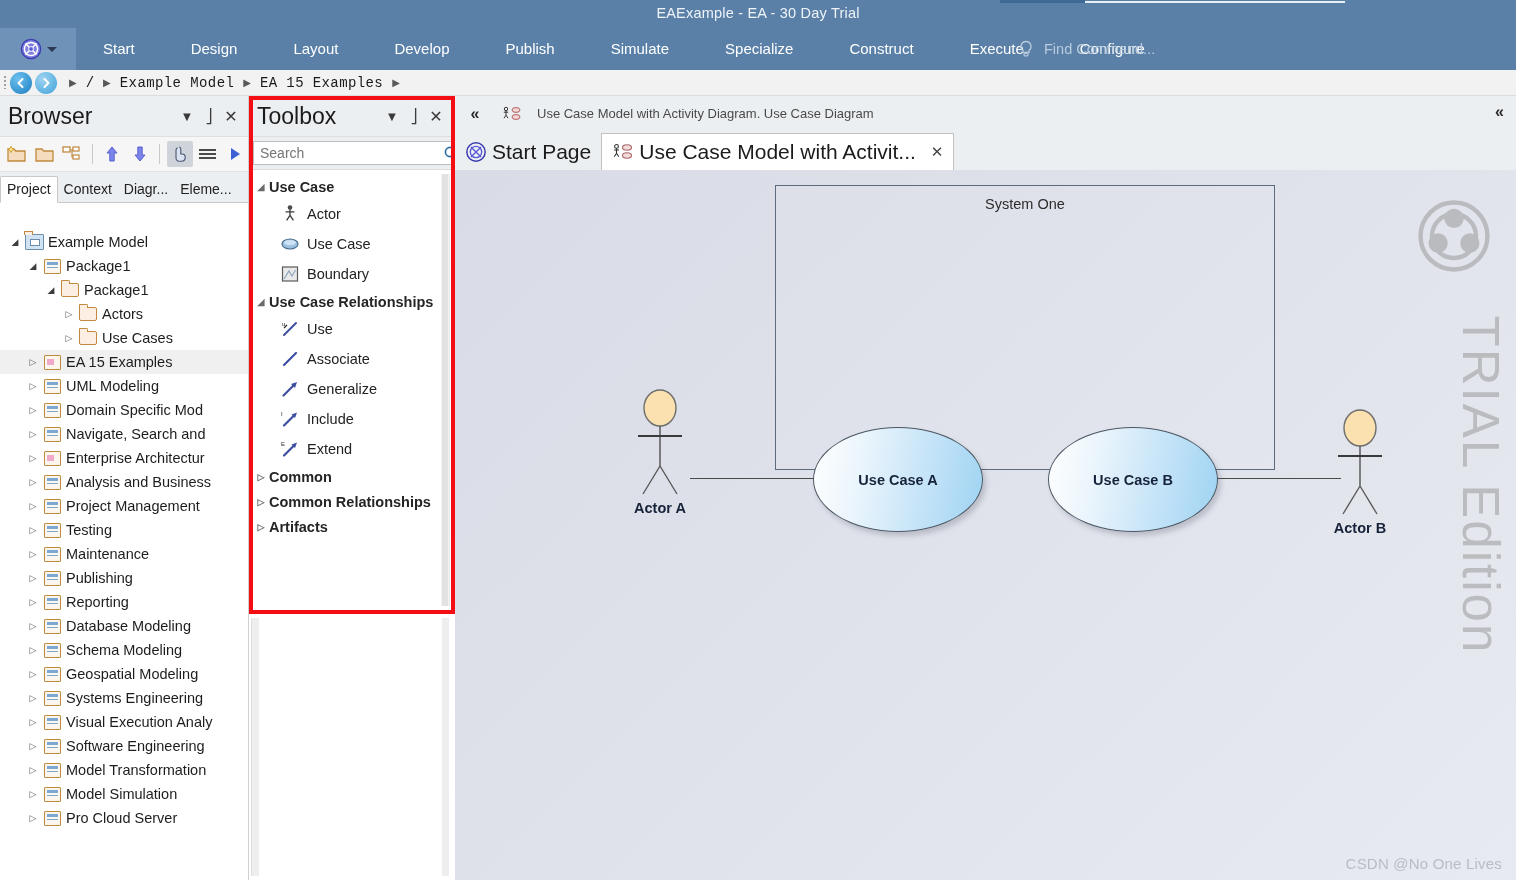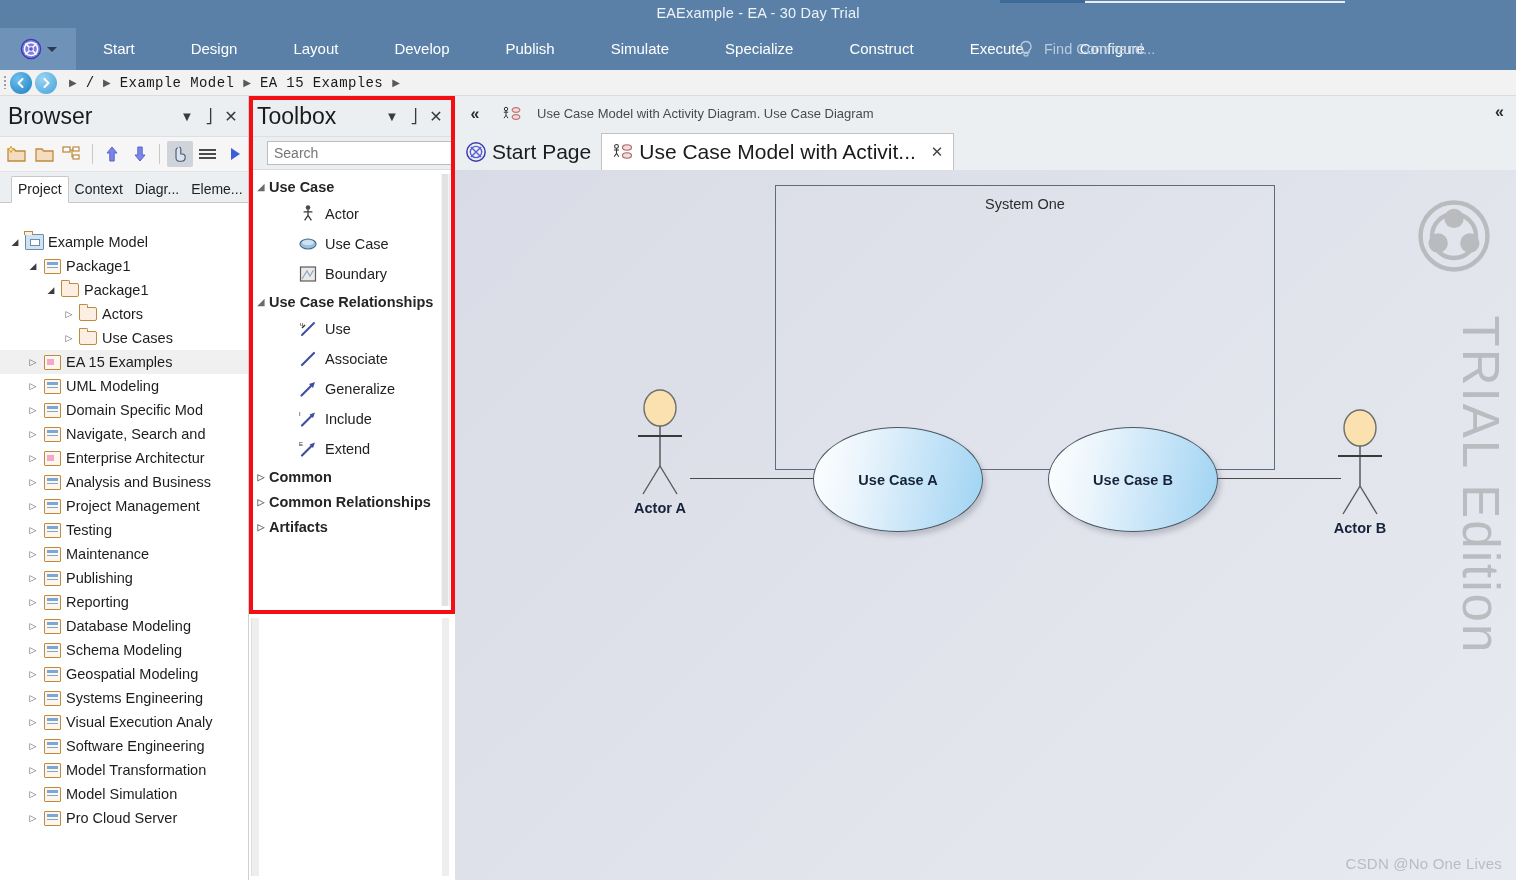--- a/index.html
+++ b/index.html
@@ -89,21 +89,21 @@
   .pin{font-size:14px;}
 
   .browser-toolbar{
     height:34px;background:#f6f6f6;display:flex;align-items:center;gap:2px;padding-left:4px;
     border-bottom:1px solid #e3e3e3;
   }
   .tb-ico{width:26px;height:26px;display:flex;align-items:center;justify-content:center;cursor:pointer;border-radius:2px;}
   .tb-ico.active{background:#cfd4da;}
   .tb-sep{width:1px;height:20px;background:#c9c9c9;margin:0 5px;}
 
-  .browser-tabs{height:30px;display:flex;align-items:flex-end;background:#eceff1;border-bottom:1px solid #c8c8c8;padding-left:11px;}
+  .browser-tabs{height:30px;display:flex;align-items:flex-end;background:#eceff1;border-bottom:1px solid #c8c8c8;}
   .btab{
     font-size:14px;color:#222;padding:4px 6px 5px 6px;cursor:pointer;white-space:nowrap;
   }
   .btab.sel{background:#ffffff;border:1px solid #c8c8c8;border-bottom:1px solid #ffffff;
     position:relative;top:1px;border-radius:2px 2px 0 0;}
 
   .tree{position:absolute;left:0;top:134px;width:248px;height:650px;background:#fff;overflow:hidden;}
   .trow{height:24px;display:flex;align-items:center;white-space:nowrap;cursor:pointer;font-size:14.5px;color:#1d1d1d;}
   .trow.sel{background:#f0f0f0;}
   .texp{width:18px;text-align:center;color:#5a5a5a;font-size:9px;flex:none;}
@@ -133,39 +133,39 @@
   }
   .tbx-header{
     height:40px;background:#eceff1;display:flex;align-items:center;border-bottom:1px solid #dfdfdf;
   }
   .tbx-search-row{
     height:32px;background:#eceff1;display:flex;align-items:center;padding:0 2px 0 4px;gap:2px;
     border-bottom:1px solid #dcdcdc;
   }
   .tbx-search{
     flex:1;height:24px;background:#fff;border:1px solid #bdbdbd;display:flex;align-items:center;
-    padding:0 4px;box-sizing:border-box;margin-left:14px;
+    padding:0 4px;box-sizing:border-box;
   }
   .tbx-search input{
     border:none;outline:none;flex:1;font-size:14px;color:#777;font-family:"Liberation Sans",sans-serif;background:transparent;
   }
   .mag{width:17px;height:17px;}
   .hamb{width:24px;height:22px;display:flex;flex-direction:column;justify-content:center;gap:3px;padding:0 3px;cursor:pointer;}
   .hamb i{display:block;height:2.5px;background:#4a4a4a;}
 
   .tbx-body{
     position:absolute;left:4px;top:78px;width:196px;height:432px;background:#fff;overflow:hidden;
     border-right:1px solid #e6e6e6;
   }
   .tbx-scroll{position:absolute;right:0;top:0;width:8px;height:100%;background:#f4f4f4;}
   .tbx-scroll i{position:absolute;left:1px;top:0;width:6px;height:100%;background:#e2e2e2;}
 
   .grp{height:25px;display:flex;align-items:center;font-size:14.5px;font-weight:bold;color:#252525;cursor:pointer;}
   .grp .tri{width:16px;text-align:center;font-size:9px;color:#6b6b6b;}
-  .titem{height:30px;display:flex;align-items:center;padding-left:44px;font-size:14.5px;color:#222;cursor:pointer;}
+  .titem{height:30px;display:flex;align-items:center;padding-left:26px;font-size:14.5px;color:#222;cursor:pointer;}
   .titem .gi{width:22px;height:22px;display:flex;align-items:center;justify-content:center;margin-right:6px;}
 
   .tbx-below{
     position:absolute;left:249px;top:614px;width:204px;height:266px;background:#fff;
   }
   .tbx-below .lsb{position:absolute;left:2px;top:4px;width:7px;height:258px;background:#eeeeee;border-left:1px solid #dedede;}
   .tbx-below .rsb{position:absolute;right:4px;top:4px;width:7px;height:258px;background:#eeeeee;}
 
   
   .main{

